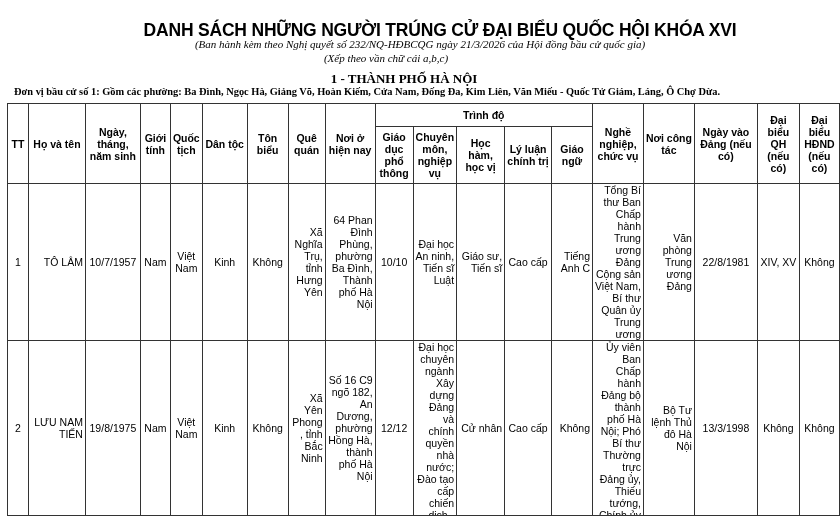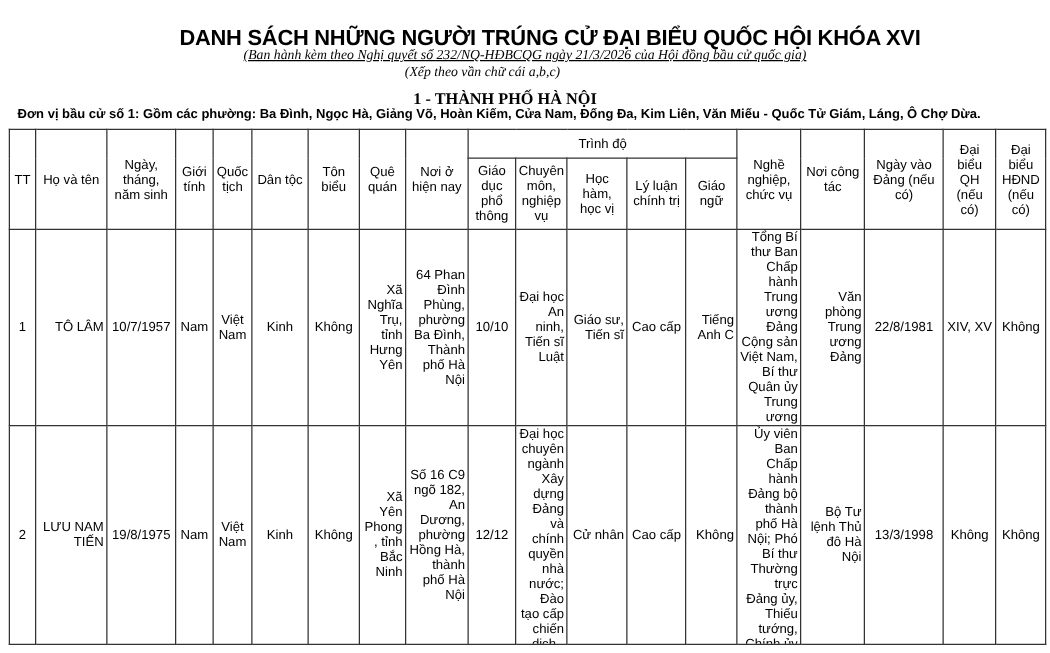--- a/index.html
+++ b/index.html
@@ -1,30 +1,30 @@
 <!DOCTYPE html>
 <html><head>
 <meta charset="utf-8">
 <style>
   html, body { margin:0; padding:0; background:#ffffff; }
   body { width:840px; height:522px; overflow:hidden; position:relative; color:#000; }
   .title { position:absolute; left:0; top:20px; width:840px; text-align:center;
     font-family:"Liberation Sans", sans-serif; font-weight:bold; font-size:17.5px; letter-spacing:-0.2px;margin-left:20px; }
   .subtitle { position:absolute; left:0; top:38px; width:840px; text-align:center;
-    font-family:"Liberation Serif", serif; font-style:italic; font-size:11px;text-decoration:underline; }
+    font-family:"Liberation Serif", serif; font-style:italic; font-size:11px; }
   .subtitle2 { position:absolute; left:0; top:52px; width:772px; text-align:center;
     font-family:"Liberation Serif", serif; font-style:italic; font-size:11px; }
   .section { position:absolute; left:0; top:71px; width:808px; text-align:center;
     font-family:"Liberation Serif", serif; font-weight:bold; font-size:13px; }
   .unit { position:absolute; left:14px; top:86px; width:820px;
-    font-family:Liberation Sans, sans-serif; font-weight:bold; font-size:10.4px; white-space:nowrap; }
+    font-family:Liberation Serif, serif; font-weight:bold; font-size:10.4px; white-space:nowrap; }
   table { position:absolute; left:7px; top:103px; border-collapse:collapse; table-layout:fixed;
     font-family:"Liberation Sans", sans-serif; font-size:10.5px; line-height:12px; }
   td, th { border:1.3px solid #333; padding:0 2px; overflow:hidden; }
-  th { font-weight:normal; vertical-align:middle; }
+  th { font-weight:bold; vertical-align:middle; }
   td { text-align:center; vertical-align:middle; font-weight:normal; }
   td.l { text-align:right; }
   tr.h1 { height:23px; }
   tr.h2 { height:57px; }
   tr.r1 { height:154px; }
   tr.r2 { height:175px; }
   .clip { max-height:174px; overflow:hidden; }
 </style>
 </head>
 <body>

